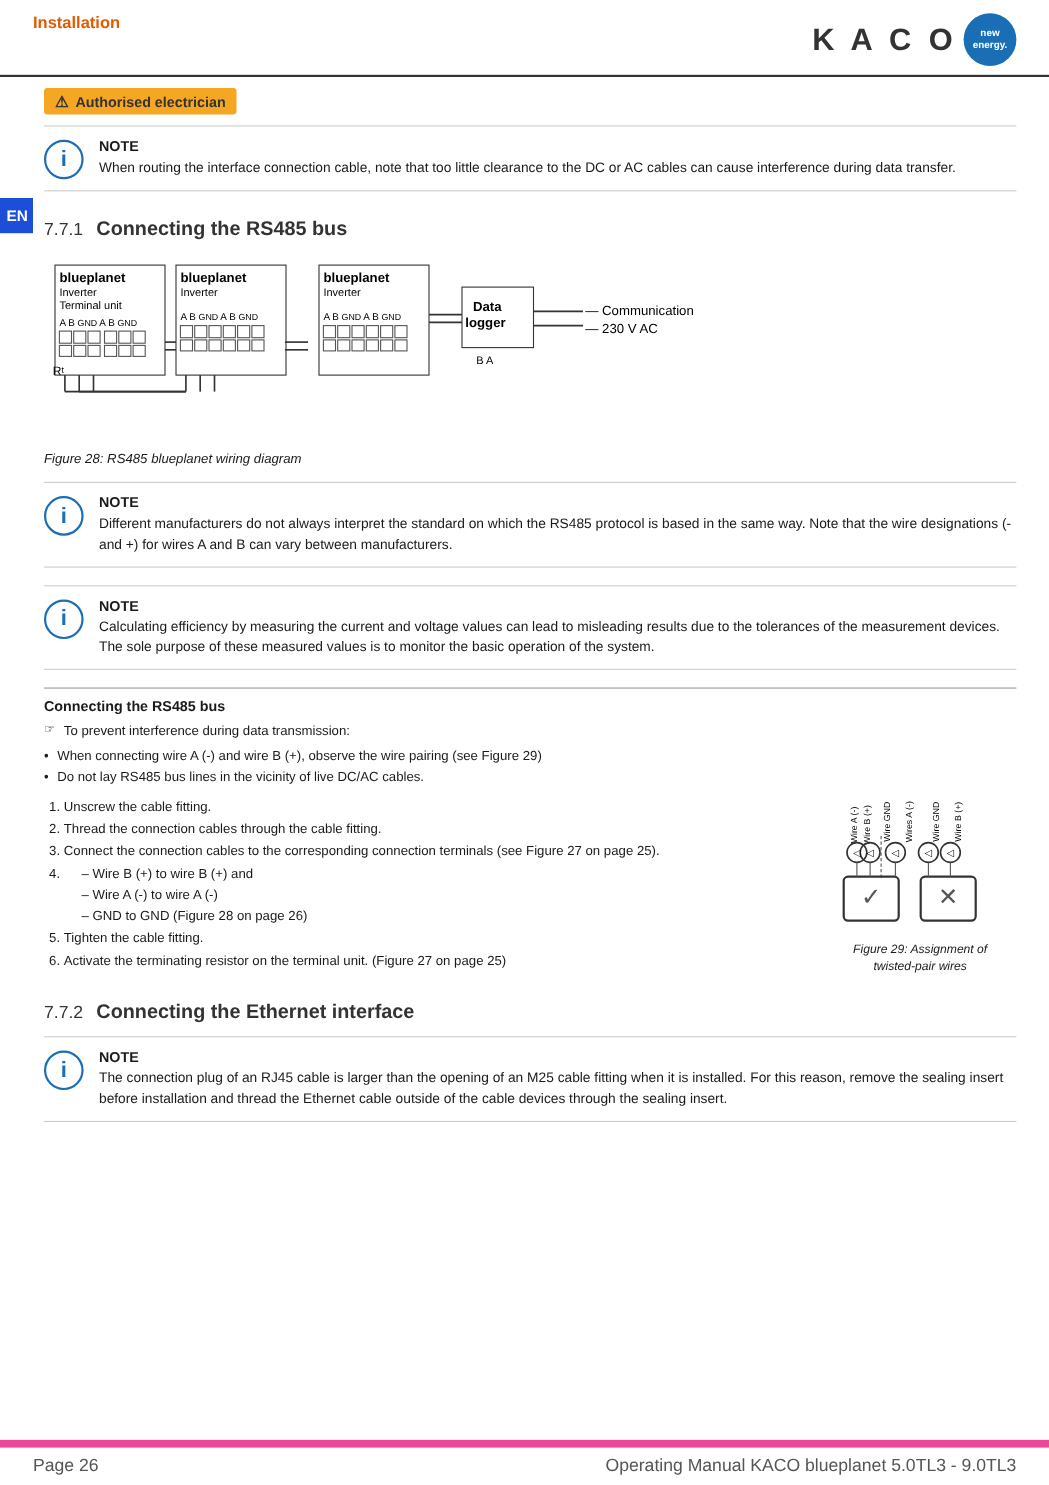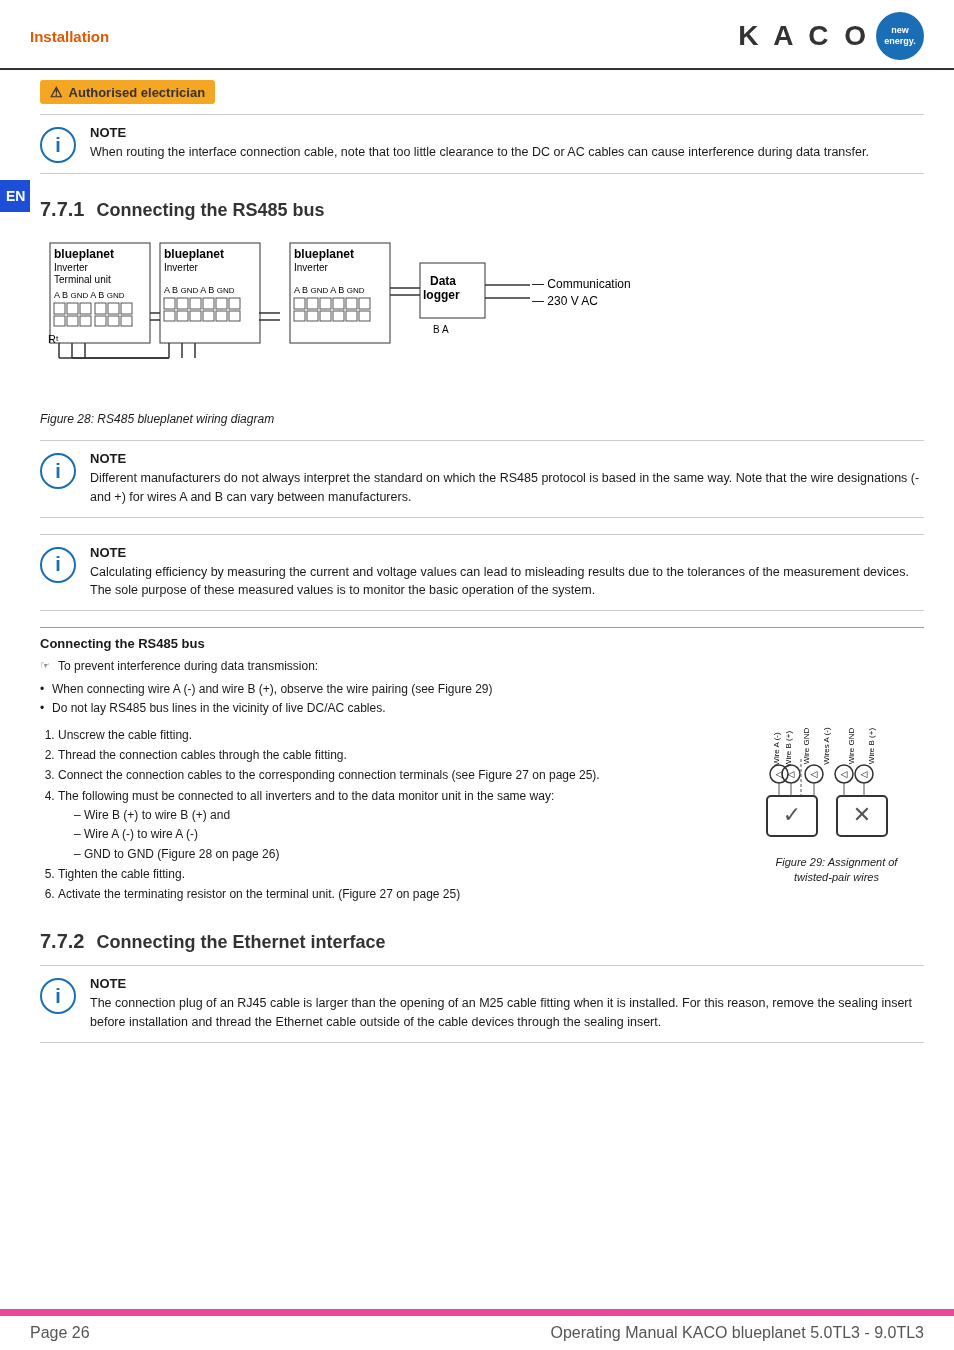--- a/index.html
+++ b/index.html
@@ -10,21 +10,21 @@
       background: #fff;
       width: 954px;
       min-height: 1350px;
       position: relative;
     }
 
     
     .page-header {
       display: flex;
       justify-content: space-between;
-      align-items: center;
+      align-items: flex-start;
       padding: 12px 30px 8px 30px;
       border-bottom: 2px solid #333;
     }
     .header-installation {
       font-weight: bold;
       font-size: 15px;
       color: #e05a00;
     }
     .kaco-logo {
       display: flex;
@@ -125,22 +125,22 @@
 
     
     .section-heading {
       display: flex;
       align-items: baseline;
       gap: 12px;
       margin-bottom: 12px;
       padding-top: 8px;
     }
     .section-number {
-      font-size: 20px;
-      font-weight: bold;
+      font-size: 16px;
+      font-weight: normal;
       color: #333;
     }
     .section-title {
       font-size: 18px;
       font-weight: bold;
       color: #333;
     }
 
     
     .figure-caption {
@@ -157,21 +157,21 @@
       margin-top: 8px;
     }
     .connecting-title {
       font-weight: bold;
       font-size: 13px;
       margin-bottom: 6px;
     }
     .connecting-layout {
       display: flex;
       gap: 20px;
-      align-items: center;
+      align-items: flex-end;
     }
     .connecting-left {
       flex: 1;
     }
     .connecting-right {
       flex-shrink: 0;
       display: flex;
       flex-direction: column;
       align-items: center;
     }
@@ -409,21 +409,20 @@
         </div>
         <ul class="bullet-list">
           <li>When connecting wire A (-) and wire B (+), observe the wire pairing (see Figure 29)</li>
           <li>Do not lay RS485 bus lines in the vicinity of live DC/AC cables.</li>
         </ul>
         <ol class="numbered-list">
           <li>Unscrew the cable fitting.</li>
           <li>Thread the connection cables through the cable fitting.</li>
           <li>Connect the connection cables to the corresponding connection terminals (see Figure 27 on page 25).</li>
           <li>
-            <span>The following must be connected to all inverters and to the data monitor unit in the same way:</span>
             <ul class="sub-list">
               <li>Wire B (+) to wire B (+) and</li>
               <li>Wire A (-) to wire A (-)</li>
               <li>GND to GND (Figure 28 on page 26)</li>
             </ul>
           </li>
           <li>Tighten the cable fitting.</li>
           <li>Activate the terminating resistor on the terminal unit. (Figure 27 on page 25)</li>
         </ol>
       </div>

